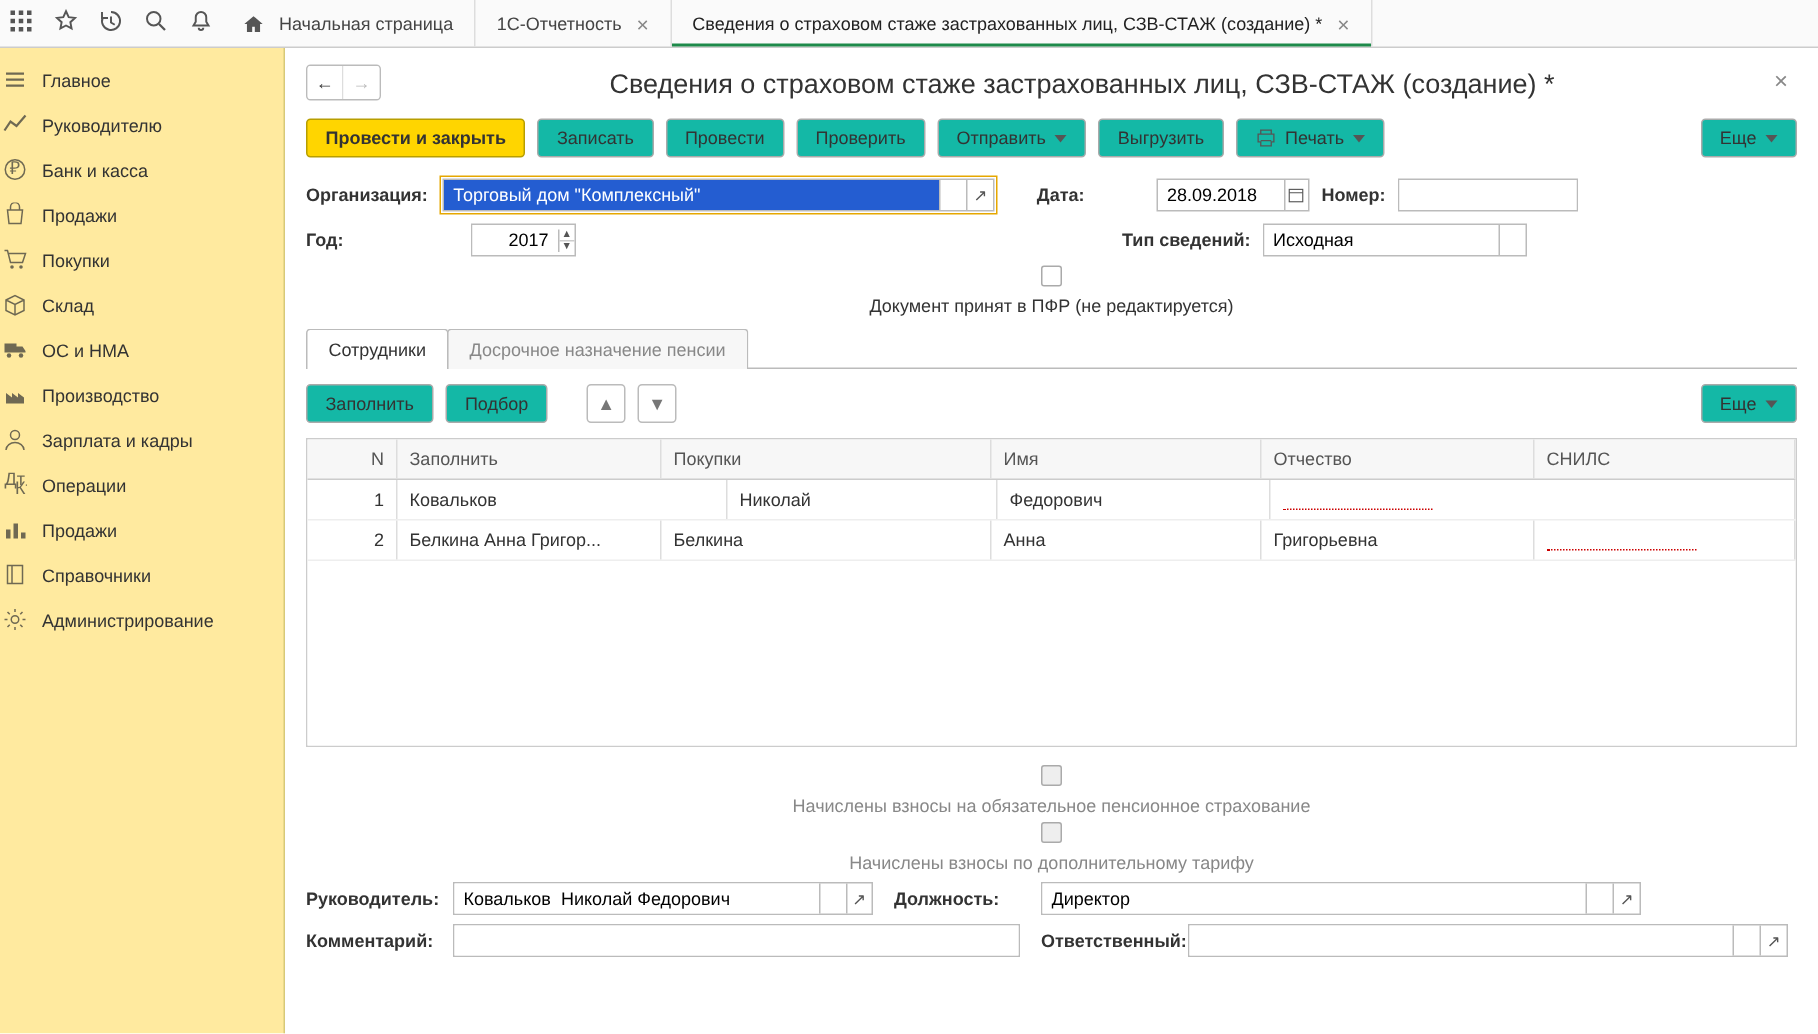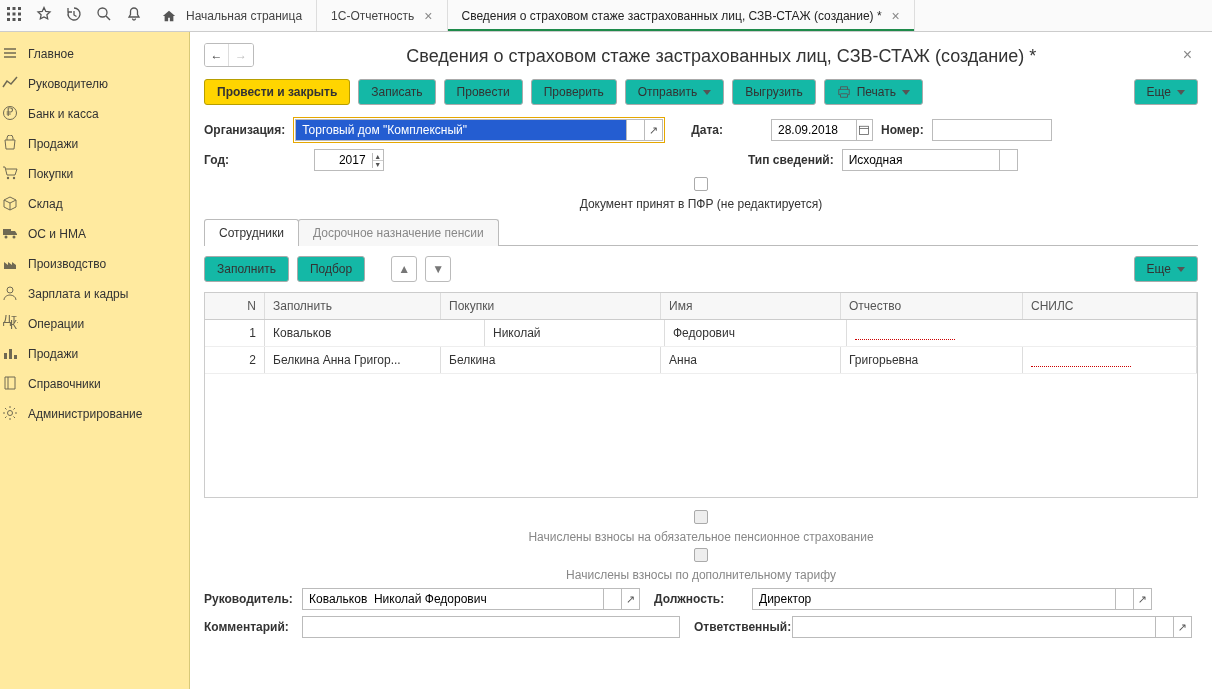--- a/index.html
+++ b/index.html
@@ -362,21 +362,21 @@
       <div class="checkbox-row">
         <div class="chk disabled"></div>
         <span class="chk-label disabled">Начислены взносы на обязательное пенсионное страхование</span>
       </div>
       <div class="checkbox-row">
         <div class="chk disabled"></div>
         <span class="chk-label disabled">Начислены взносы по дополнительному тарифу</span>
       </div>
       <div class="form-row">
         <span class="lbl">Руководитель:</span>
-        <div class="field" style="width:338px">
+        <div class="field" style="width:280px">
           <input value="Ковальков  Николай Федорович" style="">
           <div class="addon">
               <span class="caret"></span>
             </div>
           <div class="addon">↗</div>
         </div>
         <span class="lbl" style="margin-left:6px">Должность:</span>
         <div class="field" style="flex:1;max-width:400px">
           <input value="Директор" style="">
           <div class="addon">

